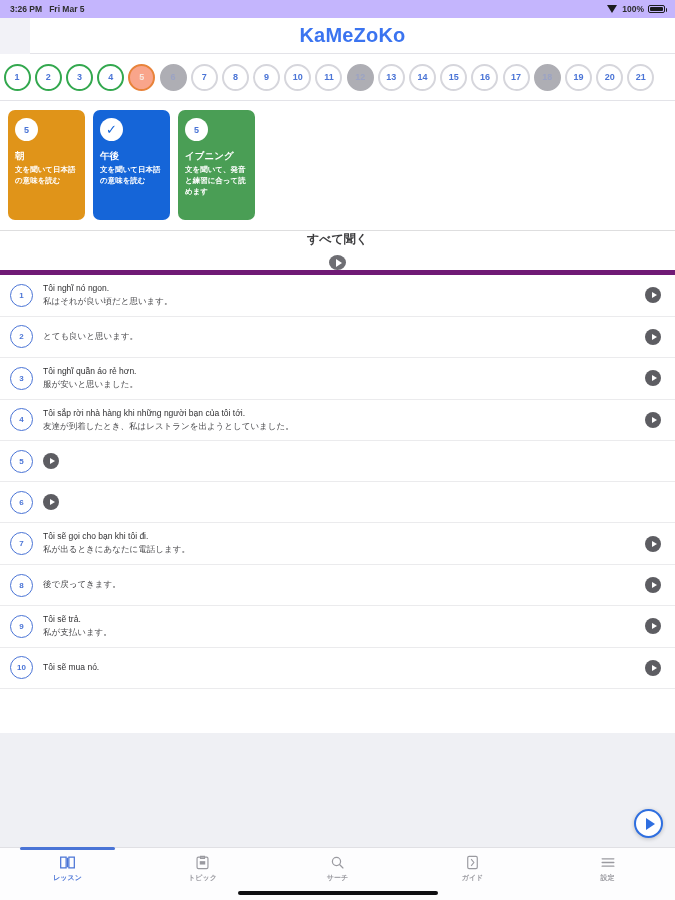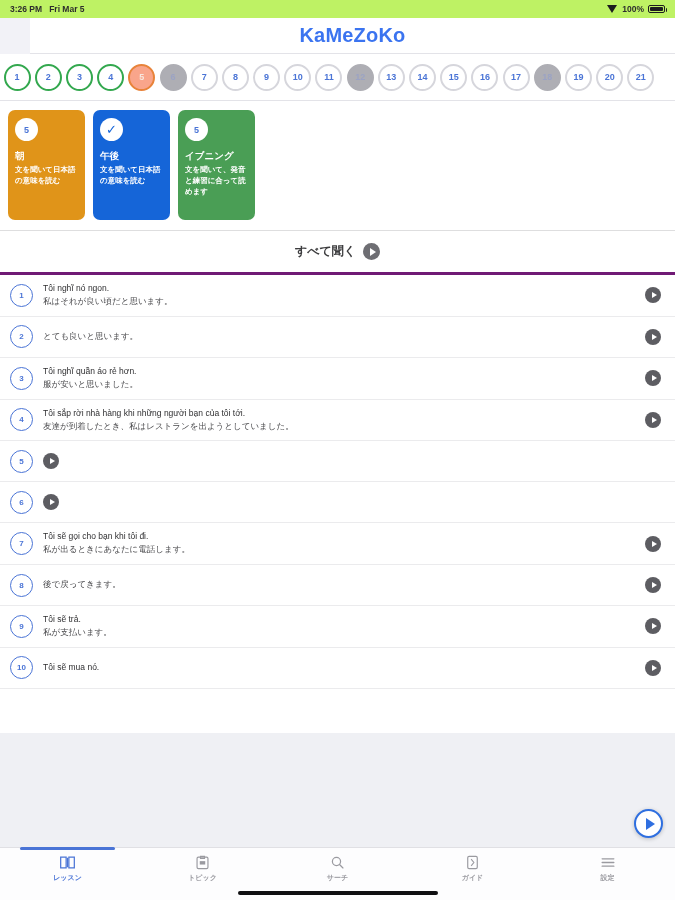--- a/index.html
+++ b/index.html
@@ -6,21 +6,21 @@
   html, body {
     width:675px; height:900px;
     font-family:"Liberation Sans","DejaVu Sans",sans-serif;
     background:#ffffff;
     overflow:hidden;
   }
   .app { position:relative; width:675px; height:900px; background:#f2f2f7; }
 
   
   .statusbar {
-    height:18px; background:#bef264;
+    height:18px; background:#c4b5fd;
     display:flex; align-items:center; justify-content:space-between;
     padding:0 10px; font-size:8.5px; color:#2d2d2d; font-weight:600;gap:26px;
   }
   .sb-left { display:flex; gap:7px; align-items:center; }
   .sb-right { display:flex; gap:4px; align-items:center; }
   .wifi-ico { display:inline-block; width:11px; height:8px; position:relative; }
   .wifi-ico::before{
     content:""; position:absolute; left:0; top:0; width:0;height:0;
     border-left:5.5px solid transparent;border-right:5.5px solid transparent;
     border-top:8px solid #1c1c1e;
@@ -69,21 +69,21 @@
     display:flex;align-items:center;justify-content:center;
     font-size:9px;font-weight:700;color:#4a74d6;margin-bottom:9px;
   }
   .card-badge.check { color:#1565d8; font-size:13px; }
   .card-title { font-size:9.5px; font-weight:700; margin-bottom:3px; line-height:1.25; }
   .card-desc  { font-size:7.5px; line-height:1.45; font-weight:600; }
 
   
   .listenall {
     background:#fff; height:44px; display:flex; align-items:center; justify-content:center;
-    gap:7px; border-bottom:3px solid #701a75;
+    gap:7px; border-bottom:5px solid #701a75;flex-direction:column;
   }
   .listenall-label { font-size:12px; color:#3c3c3e; font-weight:600; }
   .play-gray {
     width:17px;height:17px;border-radius:50%;background:#6e6e73;
     display:flex;align-items:center;justify-content:center;
   }
   .play-gray::after{
     content:"";width:0;height:0;margin-left:2px;
     border-left:6px solid #fff;border-top:4px solid transparent;border-bottom:4px solid transparent;
   }

